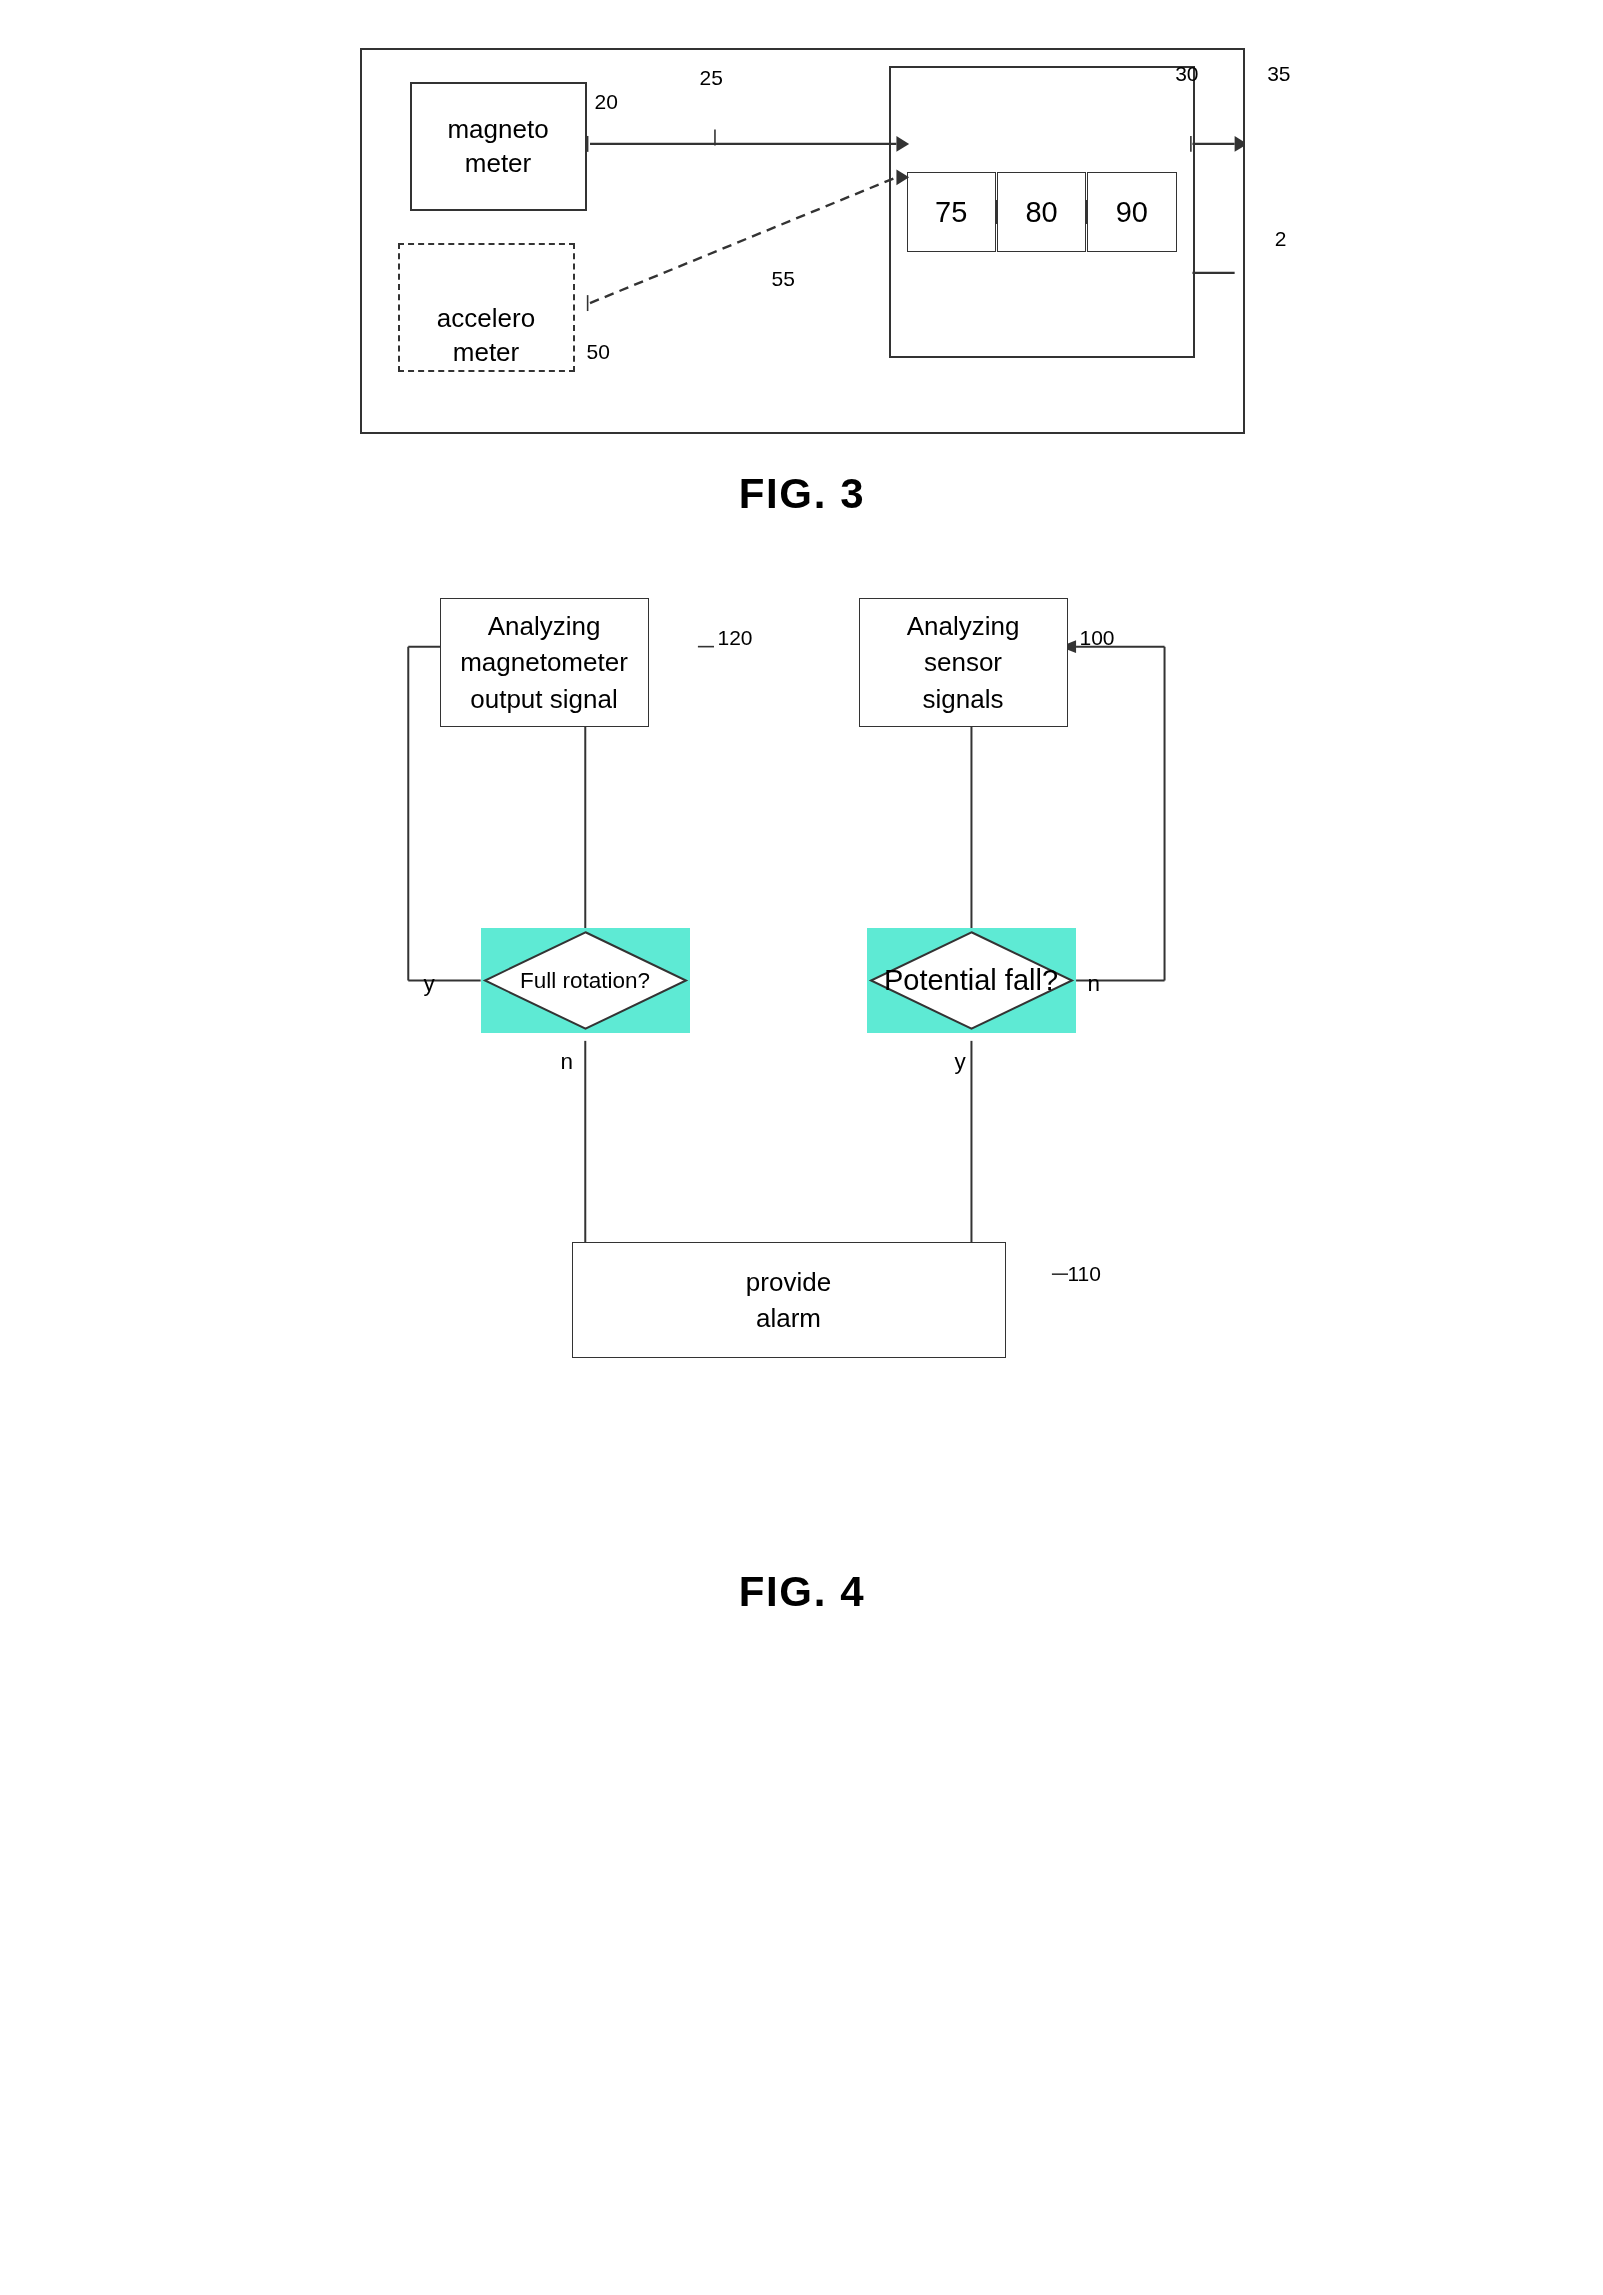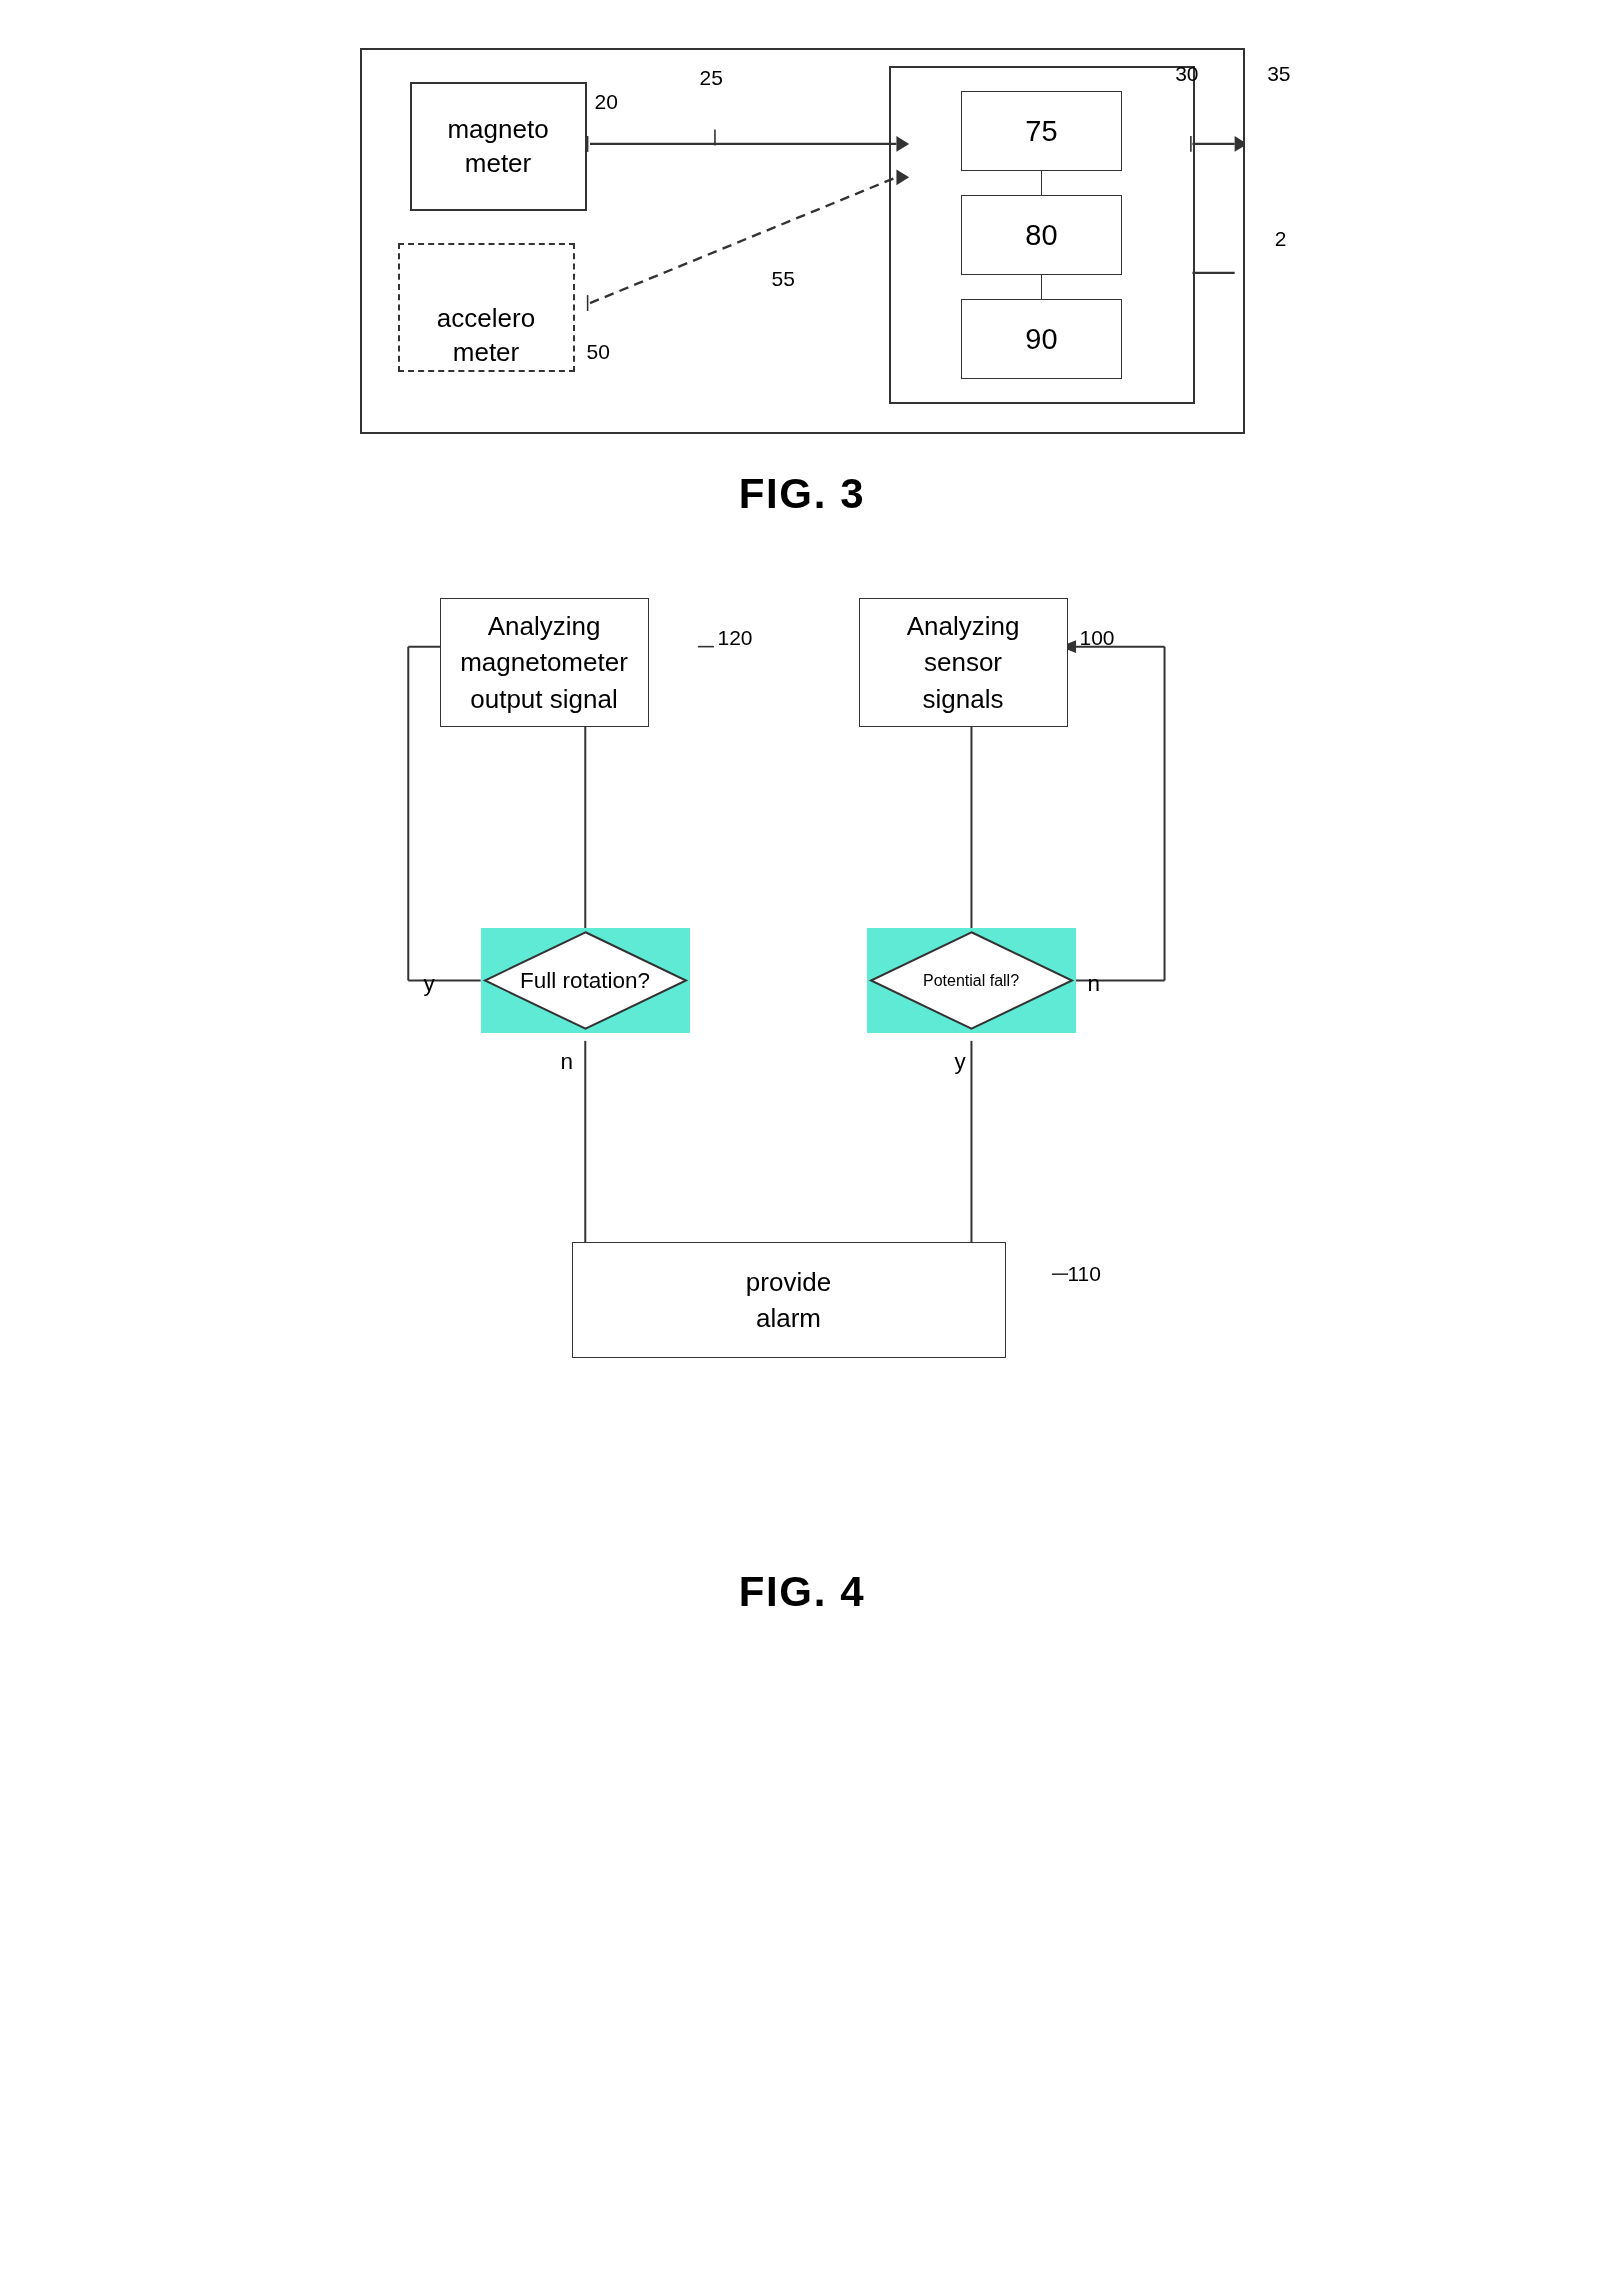--- a/index.html
+++ b/index.html
@@ -70,24 +70,24 @@
       font-size: 26px;
       line-height: 1.3;
     }
 
     
     .right-container {
       position: absolute;
       right: 48px;
       top: 16px;
       width: 306px;
-      height: 338px;
+      height: 292px;
       border: 2.4px solid #333;
       display: flex;
-      flex-direction: column;
+      flex-direction: row;
       align-items: center;
       justify-content: center;
       padding: 16px;
     }
 
     .sub-box {
       width: 161px;
       height: 80px;
       border: 1.6px solid #333;
       display: flex;
@@ -346,21 +346,21 @@
         </svg>
         <div class="fc-diamond-inner" style="position:absolute;top:0;left:0;width:100%;height:100%;display:flex;align-items:center;justify-content:center;font-size:22.5px;">
           <span>Full rotation?</span>
         </div>
       </div>
 
       <div class="fc-diamond" style="left:507px; top:346px;">
         <svg viewBox="0 0 260 130" xmlns="http://www.w3.org/2000/svg">
           <polygon points="130,5 255,65 130,125 5,65" fill="white" stroke="#333" stroke-width="2.5"></polygon>
         </svg>
-        <div class="fc-diamond-inner" style="position:absolute;top:0;left:0;width:100%;height:100%;display:flex;justify-content:center;font-size:16px;">
+        <div class="fc-diamond-inner" style="position:absolute;top:0;left:0;width:100%;height:100%;display:flex;justify-content:center;font-size:29px;">
           <span>Potential fall?</span>
         </div>
       </div>
 
       <div class="fc-box" style="left:212px; top:660px; width:434px; height:116px;justify-content:center;">
         <span>provide<br>alarm</span>
       </div>
 
       <div class="fc-label" style="left:358px; top:44px;">120</div>
       <div class="fc-label" style="left:720px; top:44px;">100</div>

